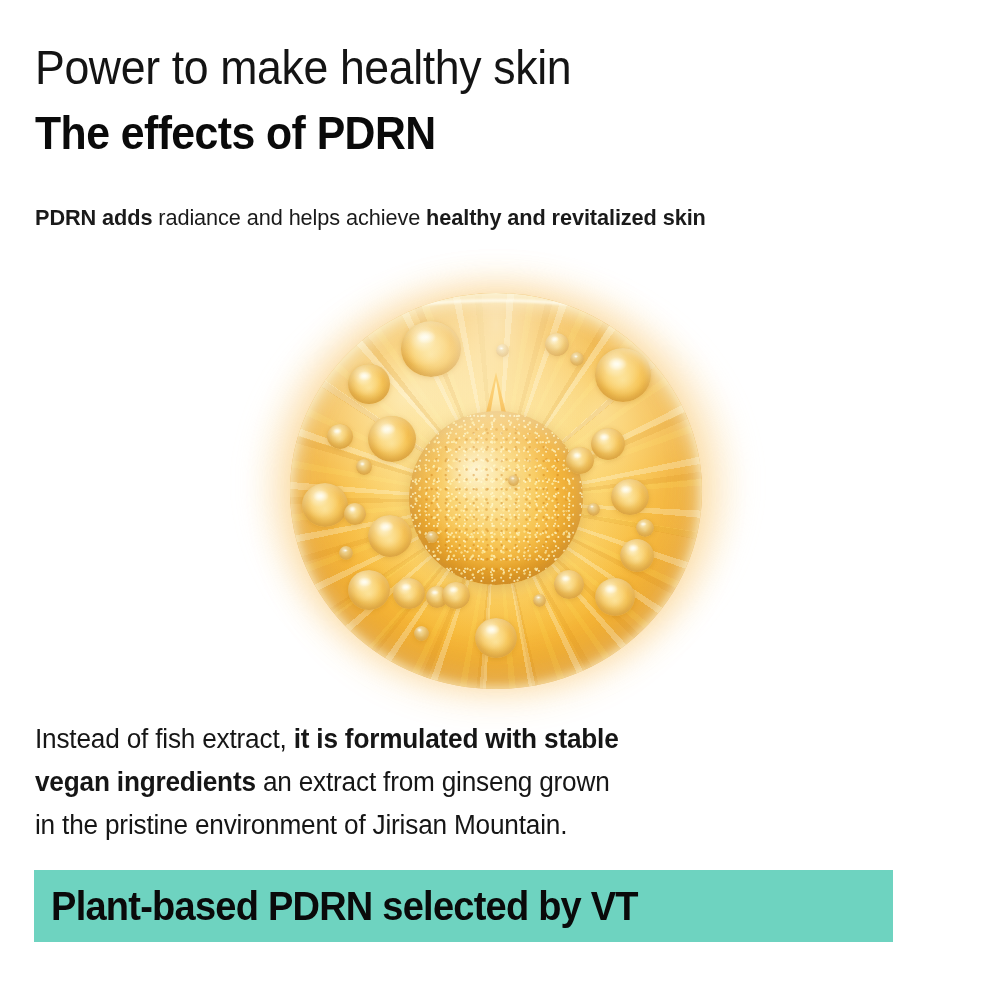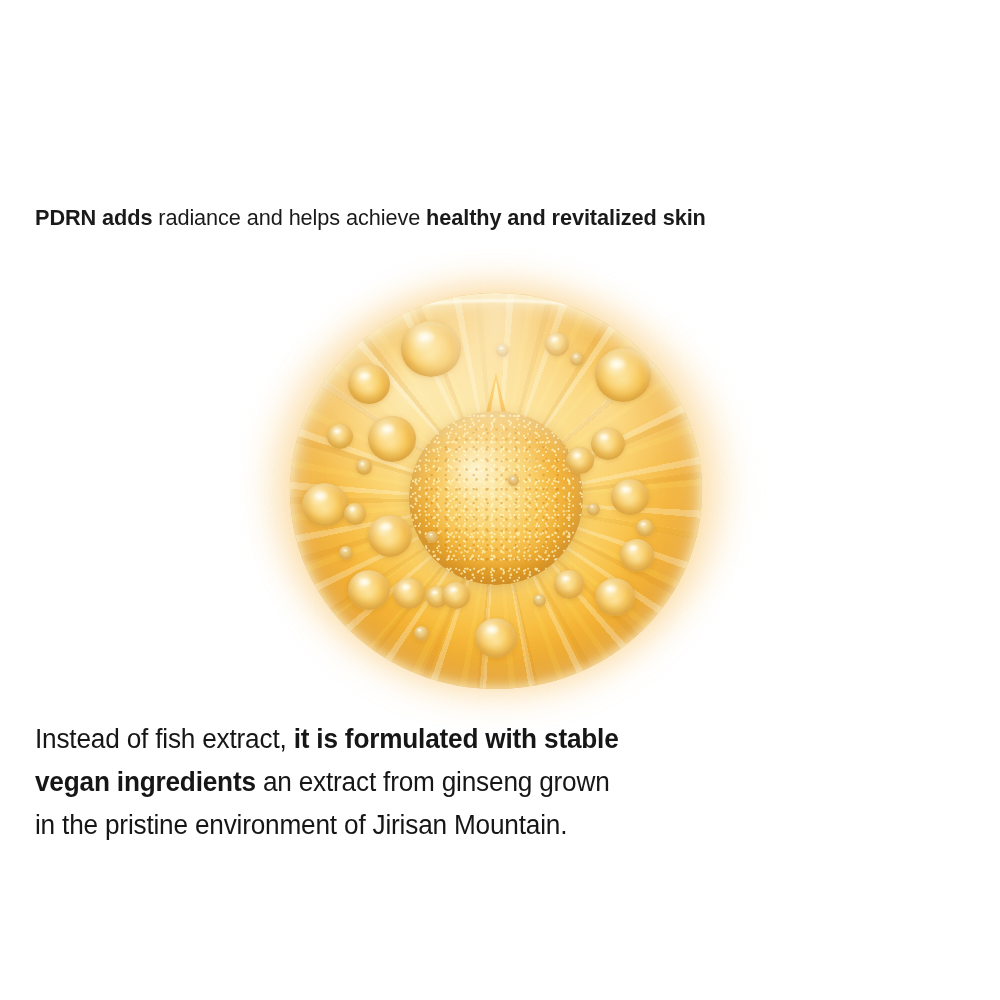--- a/index.html
+++ b/index.html
@@ -296,20 +296,24 @@
     transform: scaleX(0.95);
     transform-origin: left center;
     white-space: nowrap;
   }
 </style>
 </head>
 <body>
 
 <div class="page">
 
+  <div class="headline-block">
+    <div class="headline-light">Power to make healthy skin</div>
+    <div class="headline-bold">The effects of PDRN</div>
+  </div>
 
   <div class="subhead">
     <b>PDRN adds</b><span> radiance and helps achieve </span><b>healthy and revitalized skin</b>
   </div>
 
   <div class="hero">
     <div class="glow"></div>
     <div class="orb">
       <div class="streaks"></div>
       <div class="streaks2"></div>
@@ -360,14 +364,17 @@
       <div class="topedge"></div>
     </div>
   </div>
 
   <div class="body-copy">
     <div><span>Instead of fish extract, </span><b>it is formulated with stable</b></div>
     <div><b>vegan ingredients</b><span> an extract from ginseng grown</span></div>
     <div><span>in the pristine environment of Jirisan Mountain.</span></div>
   </div>
 
+  <div class="banner" style="background: rgb(110, 211, 192);">
+    <div class="banner-text" style="color: rgb(10, 10, 10);">Plant-based PDRN selected by VT</div>
+  </div>
 
 </div>
 
 </body></html>

